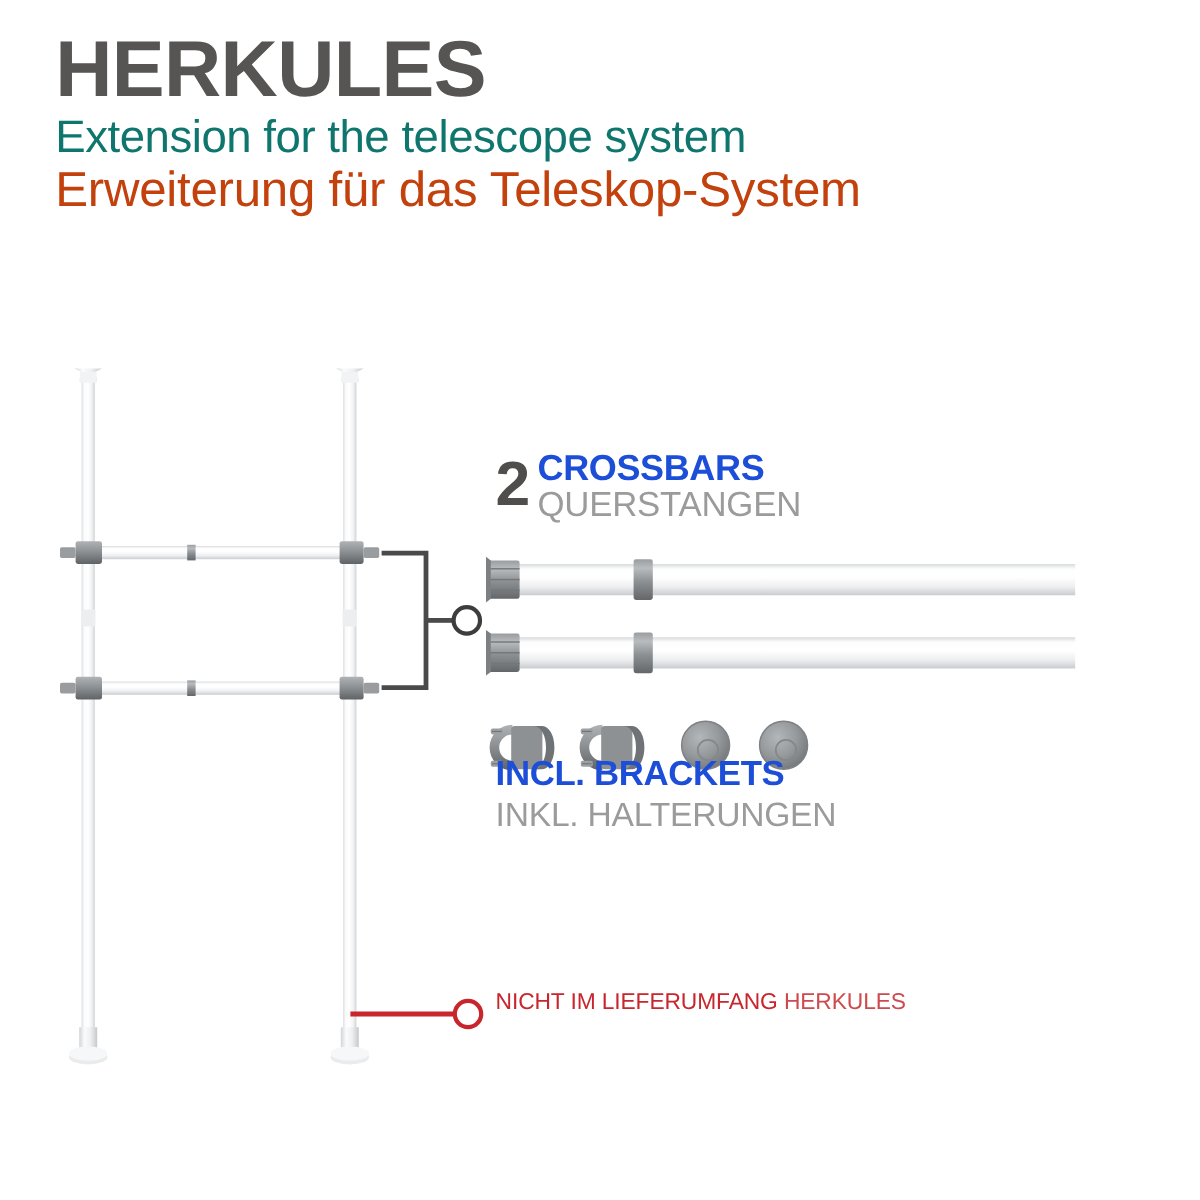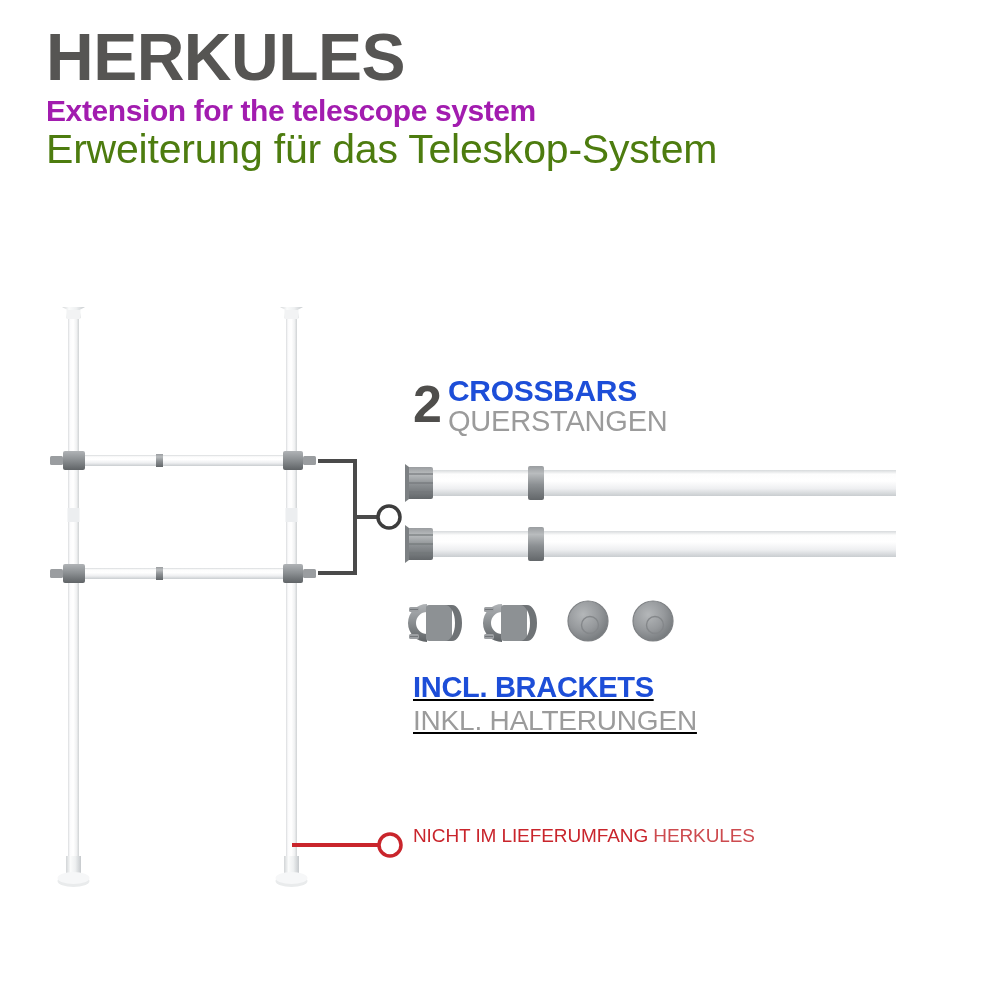--- a/index.html
+++ b/index.html
@@ -29,32 +29,32 @@
   #brand-title {
     font-size: 66px;
     font-weight: bold;
     letter-spacing: -0.5px;
     color: #565553;
     line-height: 0.95;
     margin: 0;
     white-space: nowrap;
   }
   #subtitle-en {
-    font-size: 30px;
-    font-weight: bold;
-    color: #a21caf;
+    font-size: 38px;
+    font-weight: normal;
+    color: #0f766e;
     line-height: 1.06;
     margin: 6px 0 0 0;
     letter-spacing: -0.4px;
     white-space: nowrap;
   }
   #subtitle-de {
     font-size: 41px;
     font-weight: normal;
-    color: #4d7c0f;
+    color: #c2410c;
     line-height: 1.06;
     margin: 2px 0 0 0;
     letter-spacing: -0.2px;
     white-space: nowrap;
   }
 
   
   #illustration {
     position: absolute;
     left: 0;
@@ -87,21 +87,21 @@
   .heading-de {
     font-size: 29px;
     font-weight: normal;
     color: #9b9b9b;
     letter-spacing: -0.2px;
     line-height: 31px;
     white-space: nowrap;
     text-align: right;
   }
 
-  #brackets-heading { left: 413px; top: 672px; text-decoration: underline; }
+  #brackets-heading { left: 413px; top: 630px; }
   #brackets-heading .heading-en { font-size: 29px; }
   #brackets-heading .heading-de { font-size: 28px; margin-top: 3px; }
 
   
   #not-included-note {
     position: absolute;
     left: 413px;
     top: 824px;
   }
   .note-line1 {

